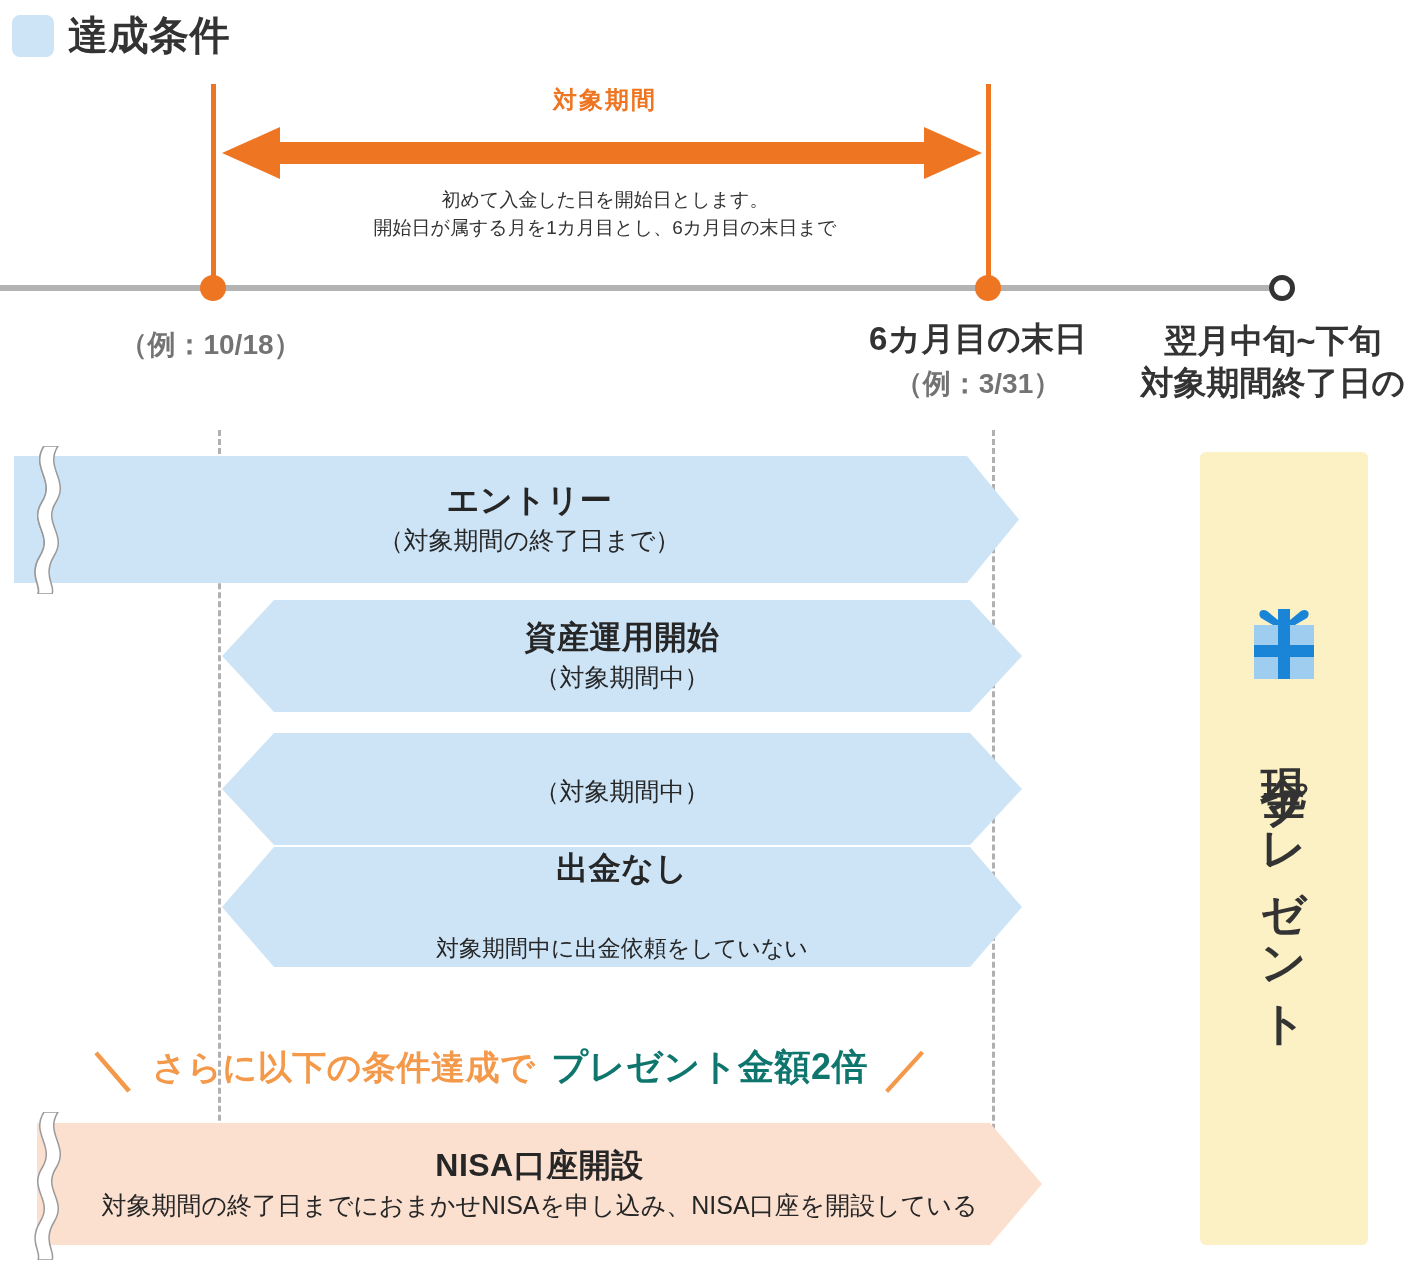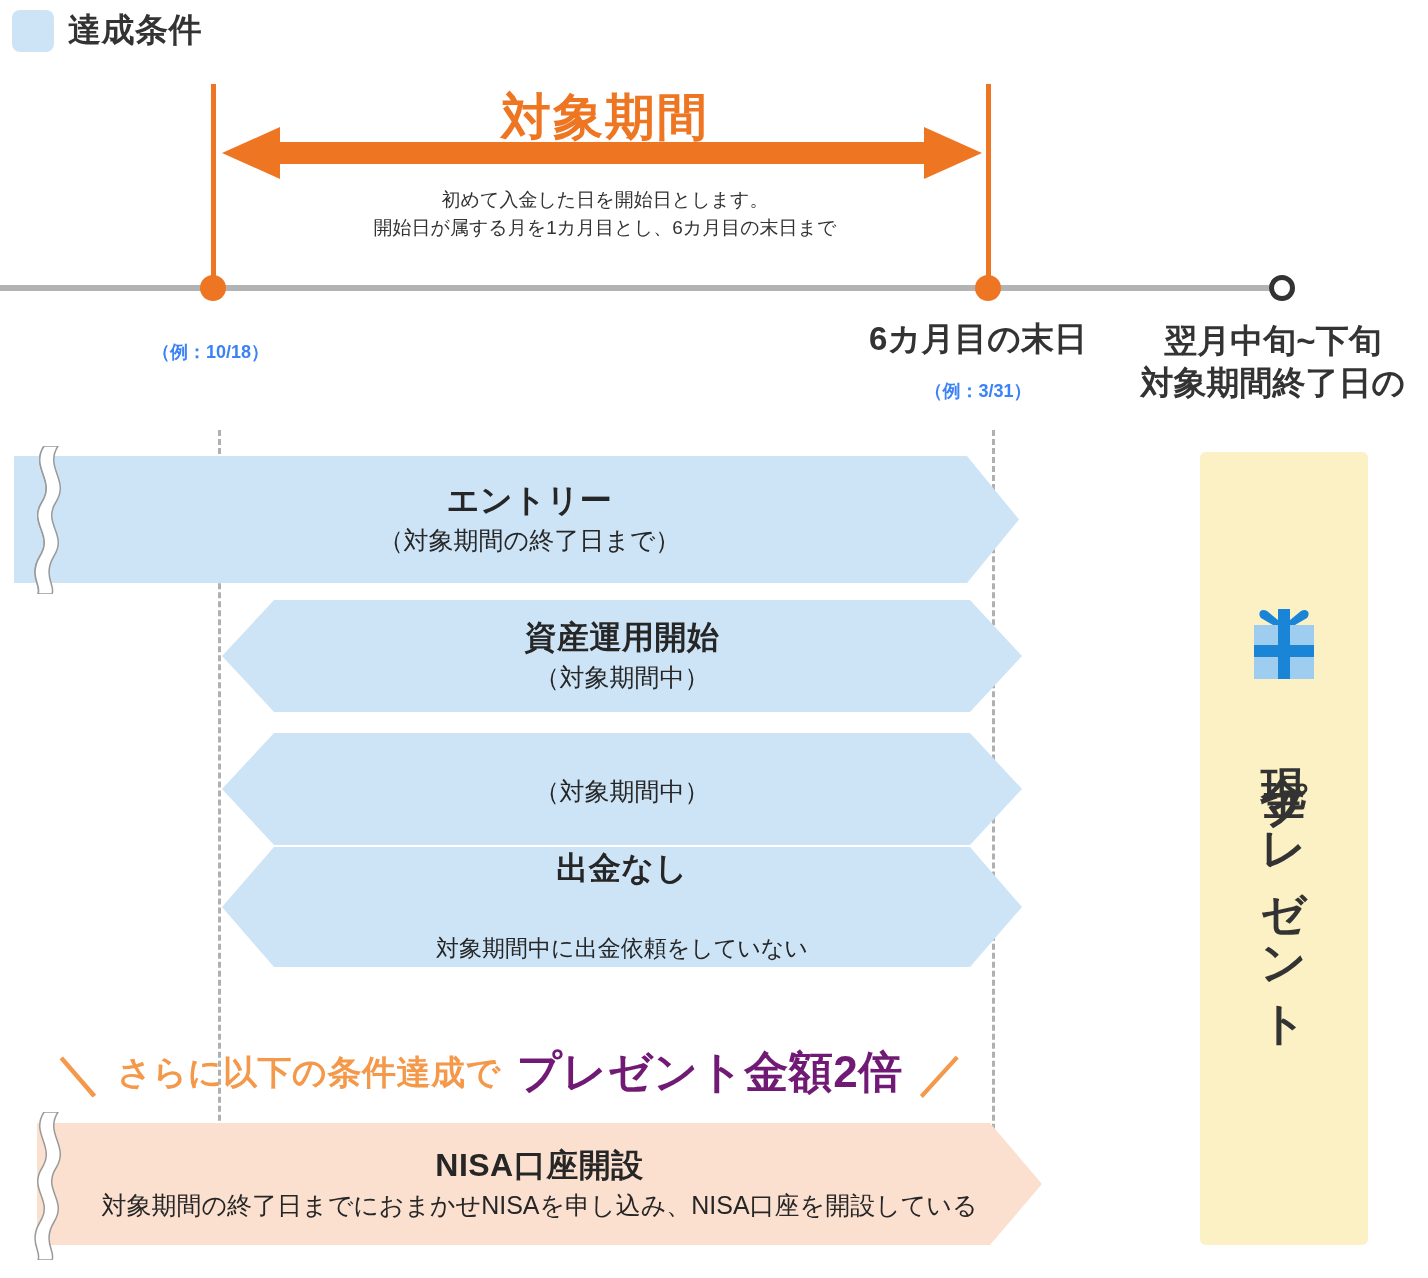--- a/index.html
+++ b/index.html
@@ -22,33 +22,33 @@
     position: absolute;
     left: 12px; top: 8px;
     display: flex; align-items: center; gap: 14px;
   }
   .legend-swatch {
     width: 42px; height: 42px;
     border-radius: 8px;
     background: #cde4f7;
   }
   .legend-label {
-    font-size: 33px;
+    font-size: 40px;
     font-weight: 700;
     letter-spacing: 0.5px;
     color: #333333;
   }
 
   
   .period-title {
     position: absolute;
     left: 218px; top: 84px;
     width: 774px;
     text-align: center;
-    font-size: 50px;
+    font-size: 24px;
     font-weight: 700;
     color: #EE7623;
     letter-spacing: 2px;
   }
   .period-desc {
     position: absolute;
     left: 190px; top: 186px;
     width: 830px;
     text-align: center;
     font-size: 19px;
@@ -94,22 +94,22 @@
     border: 5px solid #333333;
   }
 
   
   .axis-label { position: absolute; text-align: center; }
   .axis-label .main {
     font-size: 33px; font-weight: 700; color: #333333;
     line-height: 1.18; white-space: nowrap;
   }
   .axis-label .sub {
-    font-size: 18px; font-weight: 700; color: #3b82f6;
-    line-height: 1.3; margin-top: 21px; white-space: nowrap;
+    font-size: 28px; font-weight: 700; color: #737373;
+    line-height: 1.3; margin-top: 7px; white-space: nowrap;
   }
   .lbl-start { left: 63px;  top: 320px; width: 295px; }
   .lbl-end   { left: 840px; top: 320px; width: 276px; }
   .lbl-after { left: 1118px; top: 320px; width: 310px; }
   .lbl-after .main { line-height: 1.28; }
 
   
   .guide {
     position: absolute;
     width: 0; border-left: 3px dashed #b0b0b0;
@@ -161,21 +161,21 @@
   }
   .bonus-slash {
     font-size: 46px; font-weight: 700; color: #F4984A;
     line-height: 1;
   }
   .bonus-pre {
     font-size: 34px; font-weight: 700; color: #F4984A;
     letter-spacing: 0.5px;
   }
   .bonus-strong {
-    font-size: 44px; font-weight: 700; color: #701a75;
+    font-size: 36px; font-weight: 700; color: #0f766e;
     letter-spacing: 0.5px;
   }
 
   
   .gift-panel {
     position: absolute;
     left: 1200px; top: 452px;
     width: 168px; height: 793px;
     background: #fbf1c4;
     border-radius: 6px;

